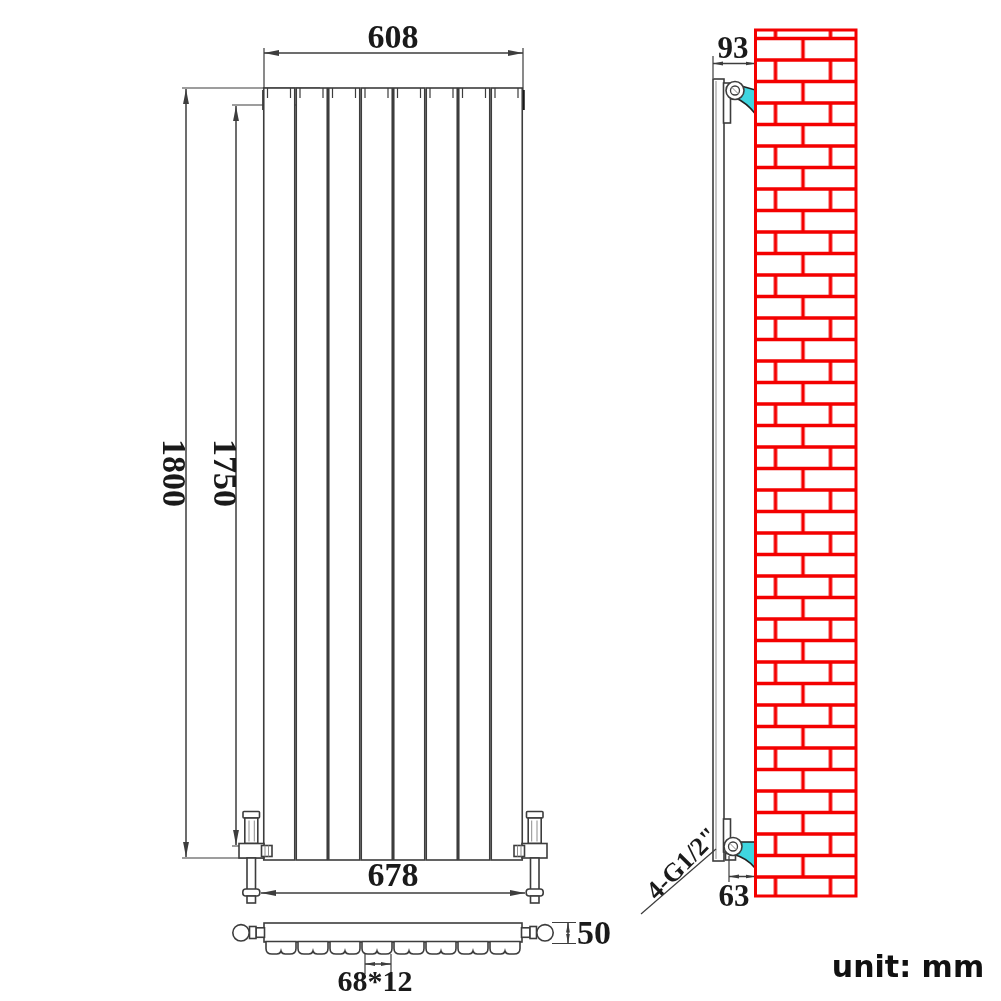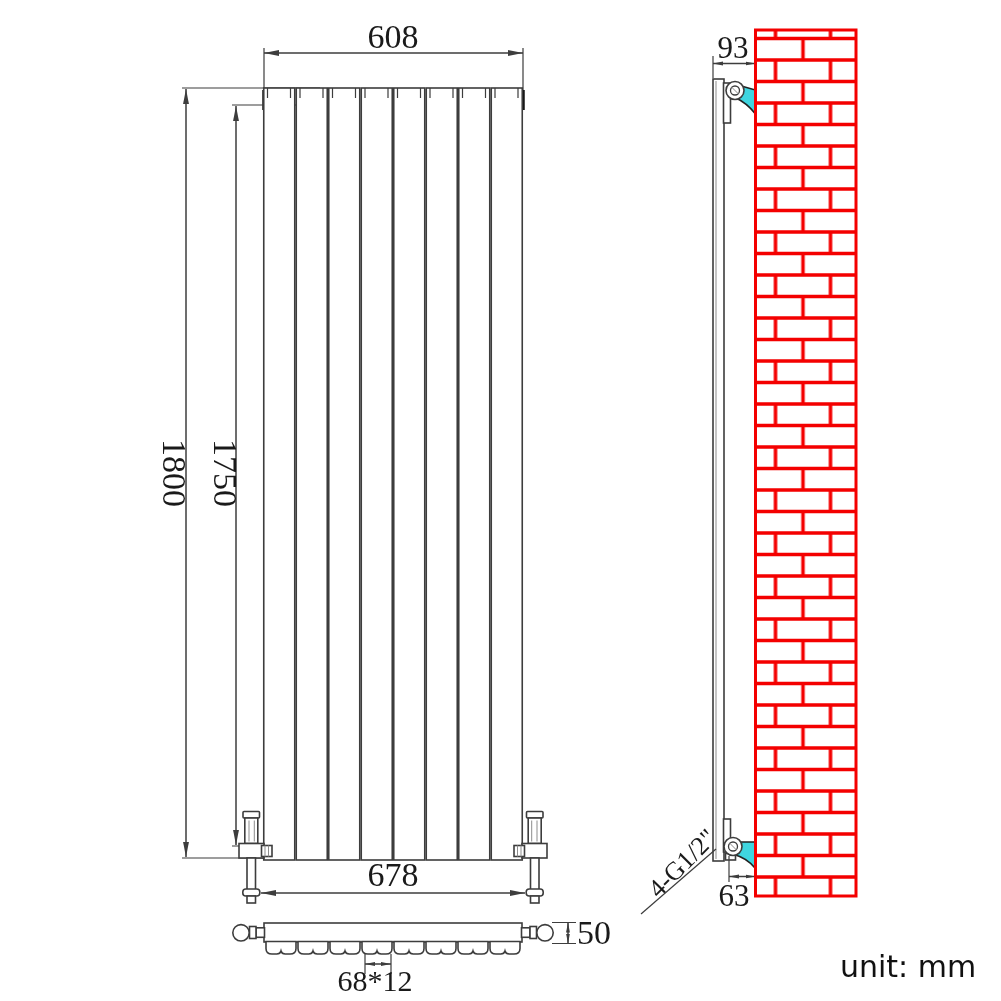--- a/index.html
+++ b/index.html
@@ -1,16 +1,16 @@
 <!DOCTYPE html>
 <html><head>
 <meta charset="utf-8">
 <style>
   html,body{margin:0;padding:0;background:#ffffff;}
-  .stage{width:1001px;height:1001px;position:relative;background:#fff;}
+  .stage{width:1001px;height:1001px;position:relative;background:#fff;font-weight:bold;}
   svg{display:block;}
   .dim-text{font-family:"Liberation Serif", serif; fill:#1a1a1a;}
   .unit-text{font-family:"DejaVu Sans", sans-serif; fill:#111;}
   .dl{stroke:#3d3d3d;stroke-width:1.5;fill:none;}
   .aux{stroke:#3d3d3d;stroke-width:1.2;fill:none;}
   .tick{stroke:#151515;stroke-width:3.5;fill:none;}
   .hid{stroke:#949494;stroke-width:2.4;fill:none;stroke-dasharray:14 18.5;}
   .pt{fill:#ffffff;stroke:#3d3d3d;stroke-width:1.6;}
   .thin{stroke:#8d8d8d;stroke-width:1;fill:none;}
 </style>

